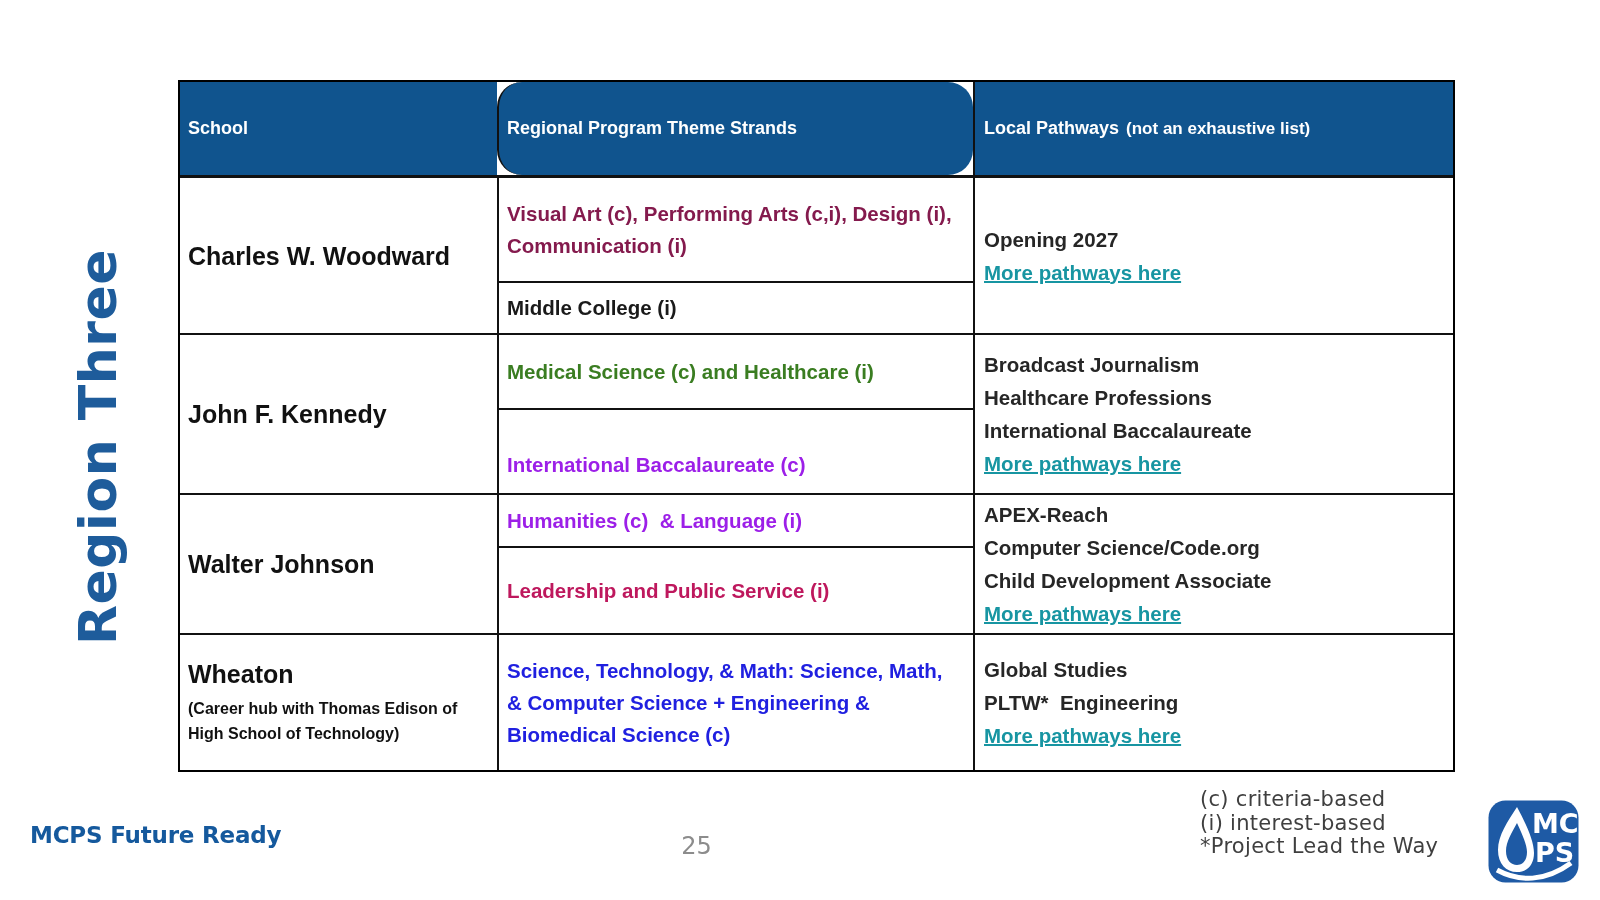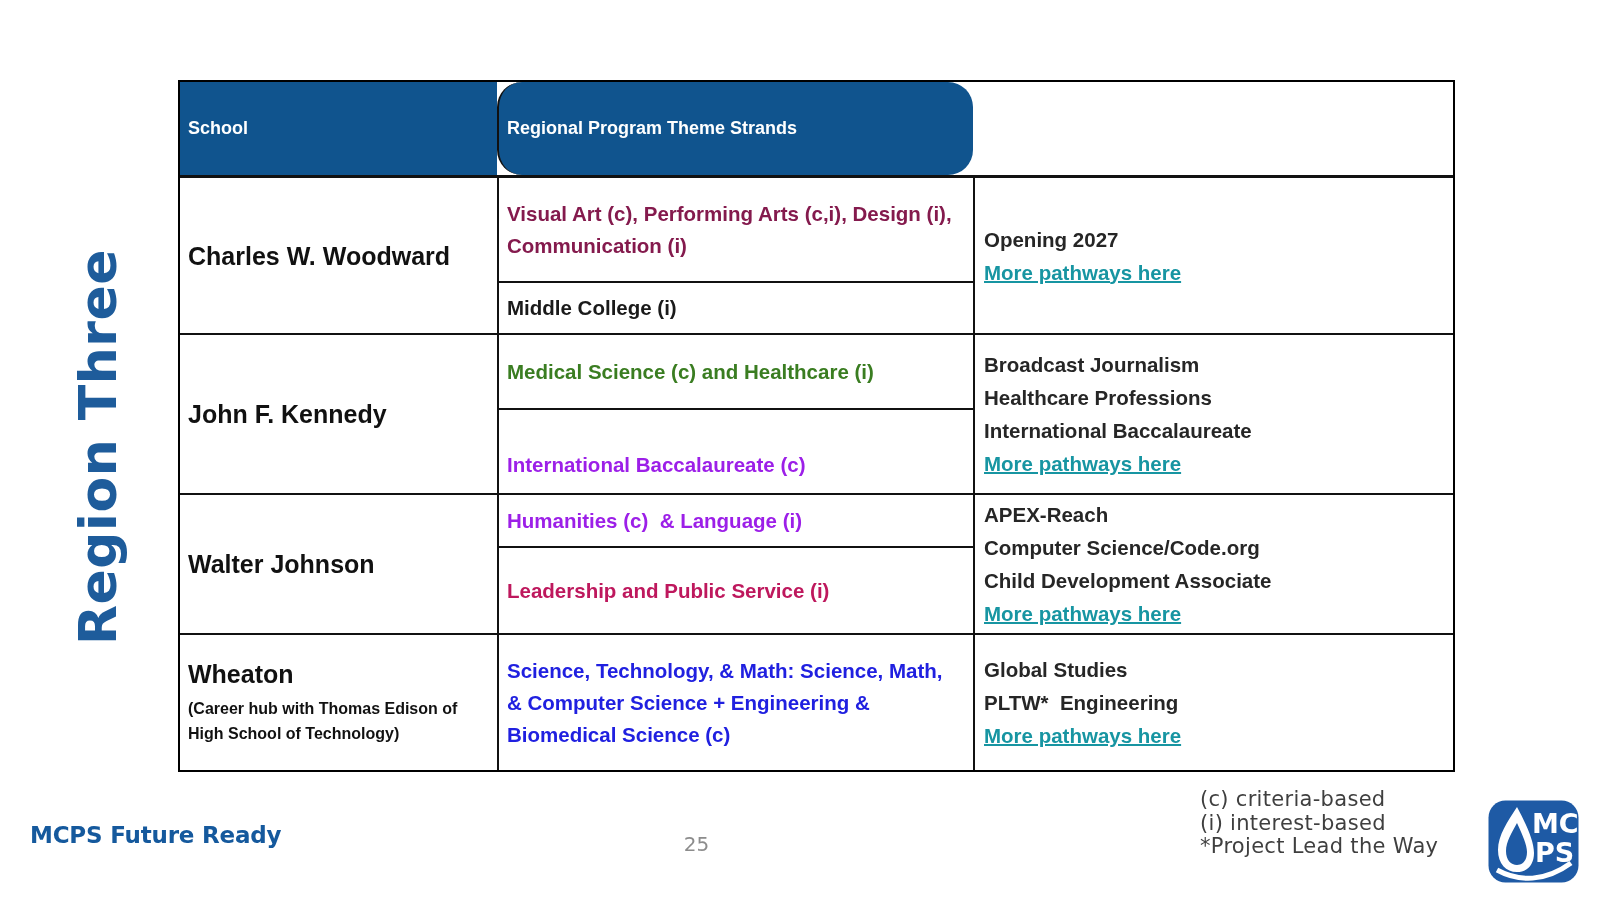--- a/index.html
+++ b/index.html
@@ -46,21 +46,21 @@
   .strand-txt { font-size:20.5px; font-weight:bold; line-height:32px; white-space:pre-wrap; }
 
   .pw-line { font-size:20.5px; font-weight:bold; color:#262626; line-height:33px; white-space:pre-wrap; }
   .pw-link { font-size:20.5px; font-weight:bold; line-height:33px; text-decoration:underline;
              text-decoration-thickness:2px; cursor:pointer; display:inline-block; width:max-content; }
 
   
   .brand { position:absolute; left:30px; top:822px; font-family:"DejaVu Sans", sans-serif;
            font-size:23px; font-weight:800; letter-spacing:-0.2px; }
   .pagenum { position:absolute; left:0; top:832px; width:1393px; text-align:center;
-             font-family:"DejaVu Sans", sans-serif; font-size:20px; color:#8c8c8c; }
+             font-family:"DejaVu Sans", sans-serif; font-size:24px; color:#8c8c8c; }
   .legend { position:absolute; left:1200px; top:788px; font-family:"DejaVu Sans", sans-serif;
             font-size:21px; color:#3f3f3f; line-height:23.5px; letter-spacing:0.3px; }
   .logo { position:absolute; left:1487px; top:799px; width:93px; height:85px; }
 </style>
 </head>
 <body>
 
 <div class="slide">
 
   <div class="region-label-box">
@@ -68,20 +68,25 @@
   </div>
 
   <div class="ptable">
 
     <div class="trow thead">
       <div class="c-school">
         <span class="hd-txt">School</span>
       </div>
       <div class="c-strand" style="justify-content:center;">
         <span class="hd-txt">Regional Program Theme Strands</span>
+      </div>
+      <div class="c-path">
+        <div>
+          <span class="hd-txt">Local Pathways</span><span class="hd-note">(not an exhaustive list)</span>
+        </div>
       </div>
     </div>
 
     <div class="trow r1">
       <div class="c-school">
         <span class="school-name">Charles W. Woodward</span>
       </div>
       <div class="c-strand">
         <div class="sub-strand s1">
           <span class="strand-txt" style="color: rgb(132, 26, 77);">Visual Art (c), Performing Arts (c,i), Design (i), Communication (i)</span>

